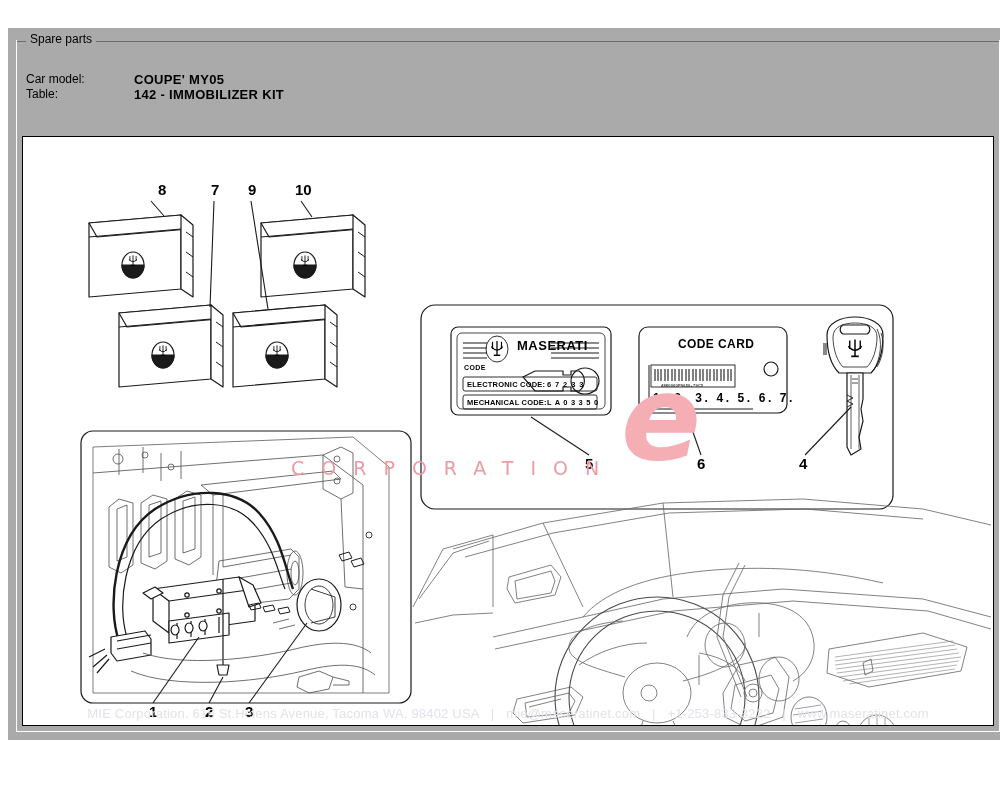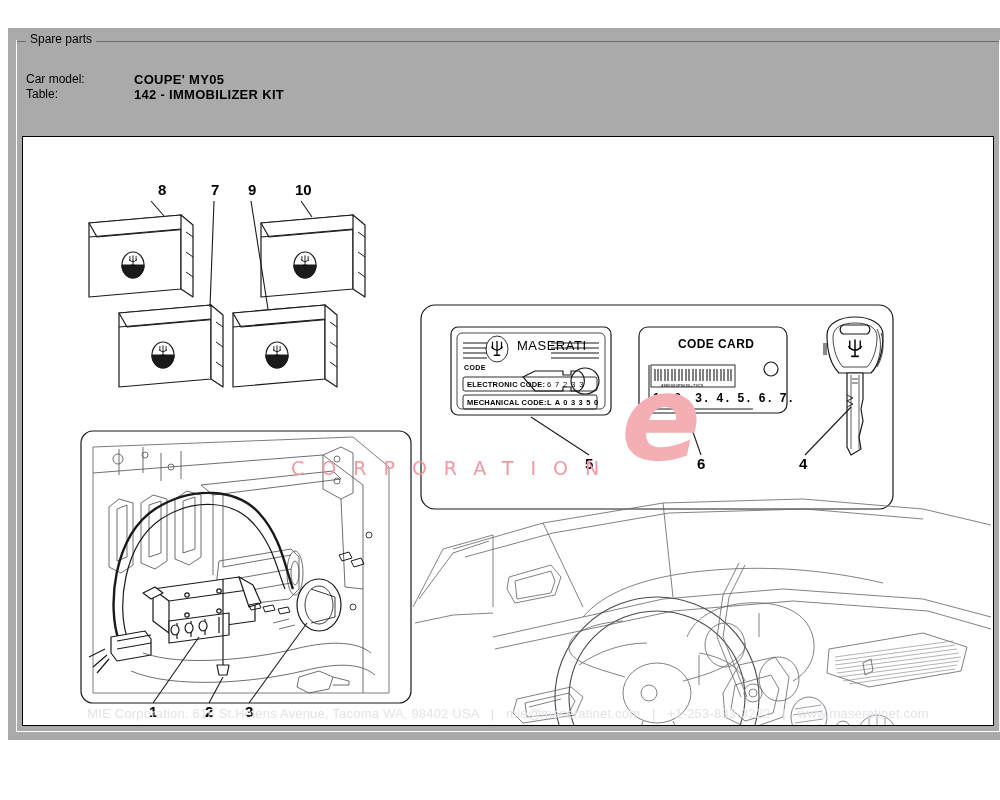--- a/index.html
+++ b/index.html
@@ -445,24 +445,24 @@
           <div style="position:absolute;left:562px;top:318px;font-size:15px;font-weight:bold;color:#000;">5</div>
           <div style="position:absolute;left:674px;top:318px;font-size:15px;font-weight:bold;color:#000;">6</div>
           <div style="position:absolute;left:776px;top:318px;font-size:15px;font-weight:bold;color:#000;">4</div>
 
           <div style="position:absolute;left:126px;top:566px;font-size:15px;font-weight:bold;color:#000;">1</div>
           <div style="position:absolute;left:182px;top:566px;font-size:15px;font-weight:bold;color:#000;">2</div>
           <div style="position:absolute;left:222px;top:566px;font-size:15px;font-weight:bold;color:#000;">3</div>
         </div>
 
         <div style="position:absolute;left:0;top:0;width:970px;height:588px;">
-          <div style="position:absolute;left:494px;top:201px;font-size:13px;font-weight:normal;letter-spacing:0.5px;color:#000;">MASERATI</div>
+          <div style="position:absolute;left:494px;top:201px;font-size:13px;font-weight:bold;letter-spacing:0.5px;color:#000;">MASERATI</div>
           <div style="position:absolute;left:441px;top:227px;font-size:7px;font-weight:bold;letter-spacing:0.4px;color:#000;">CODE</div>
           <div style="position:absolute;left:444px;top:243px;font-size:7.5px;font-weight:bold;letter-spacing:0.2px;color:#000;">ELECTRONIC CODE:</div>
-          <div style="position:absolute;left:524px;top:243px;font-size:7.5px;font-weight:normal;letter-spacing:0.9px;color:#000;">6 7 2 3 3</div>
+          <div style="position:absolute;left:524px;top:243px;font-size:7.5px;font-weight:bold;letter-spacing:0.9px;color:#000;">6 7 2 3 3</div>
           <div style="position:absolute;left:444px;top:261px;font-size:7.5px;font-weight:bold;letter-spacing:0.2px;color:#000;">MECHANICAL CODE:</div>
           <div style="position:absolute;left:524px;top:261px;font-size:7.5px;font-weight:bold;letter-spacing:0.7px;color:#000;">L A 0 3 3 5 0</div>
 
           <div style="position:absolute;left:655px;top:200px;font-size:12px;font-weight:bold;letter-spacing:0.4px;color:#000;">CODE CARD</div>
           <div style="position:absolute;left:638px;top:246px;font-size:4px;font-weight:bold;letter-spacing:0.2px;color:#333;">4880000P9650+79C5</div>
           <div style="position:absolute;left:630px;top:254px;font-size:12px;font-weight:bold;letter-spacing:2.6px;color:#000;">1. 2. 3. 4. 5. 6. 7.</div>
         </div>
 
         <div class="wm">
           <div class="wm-e">e</div>

